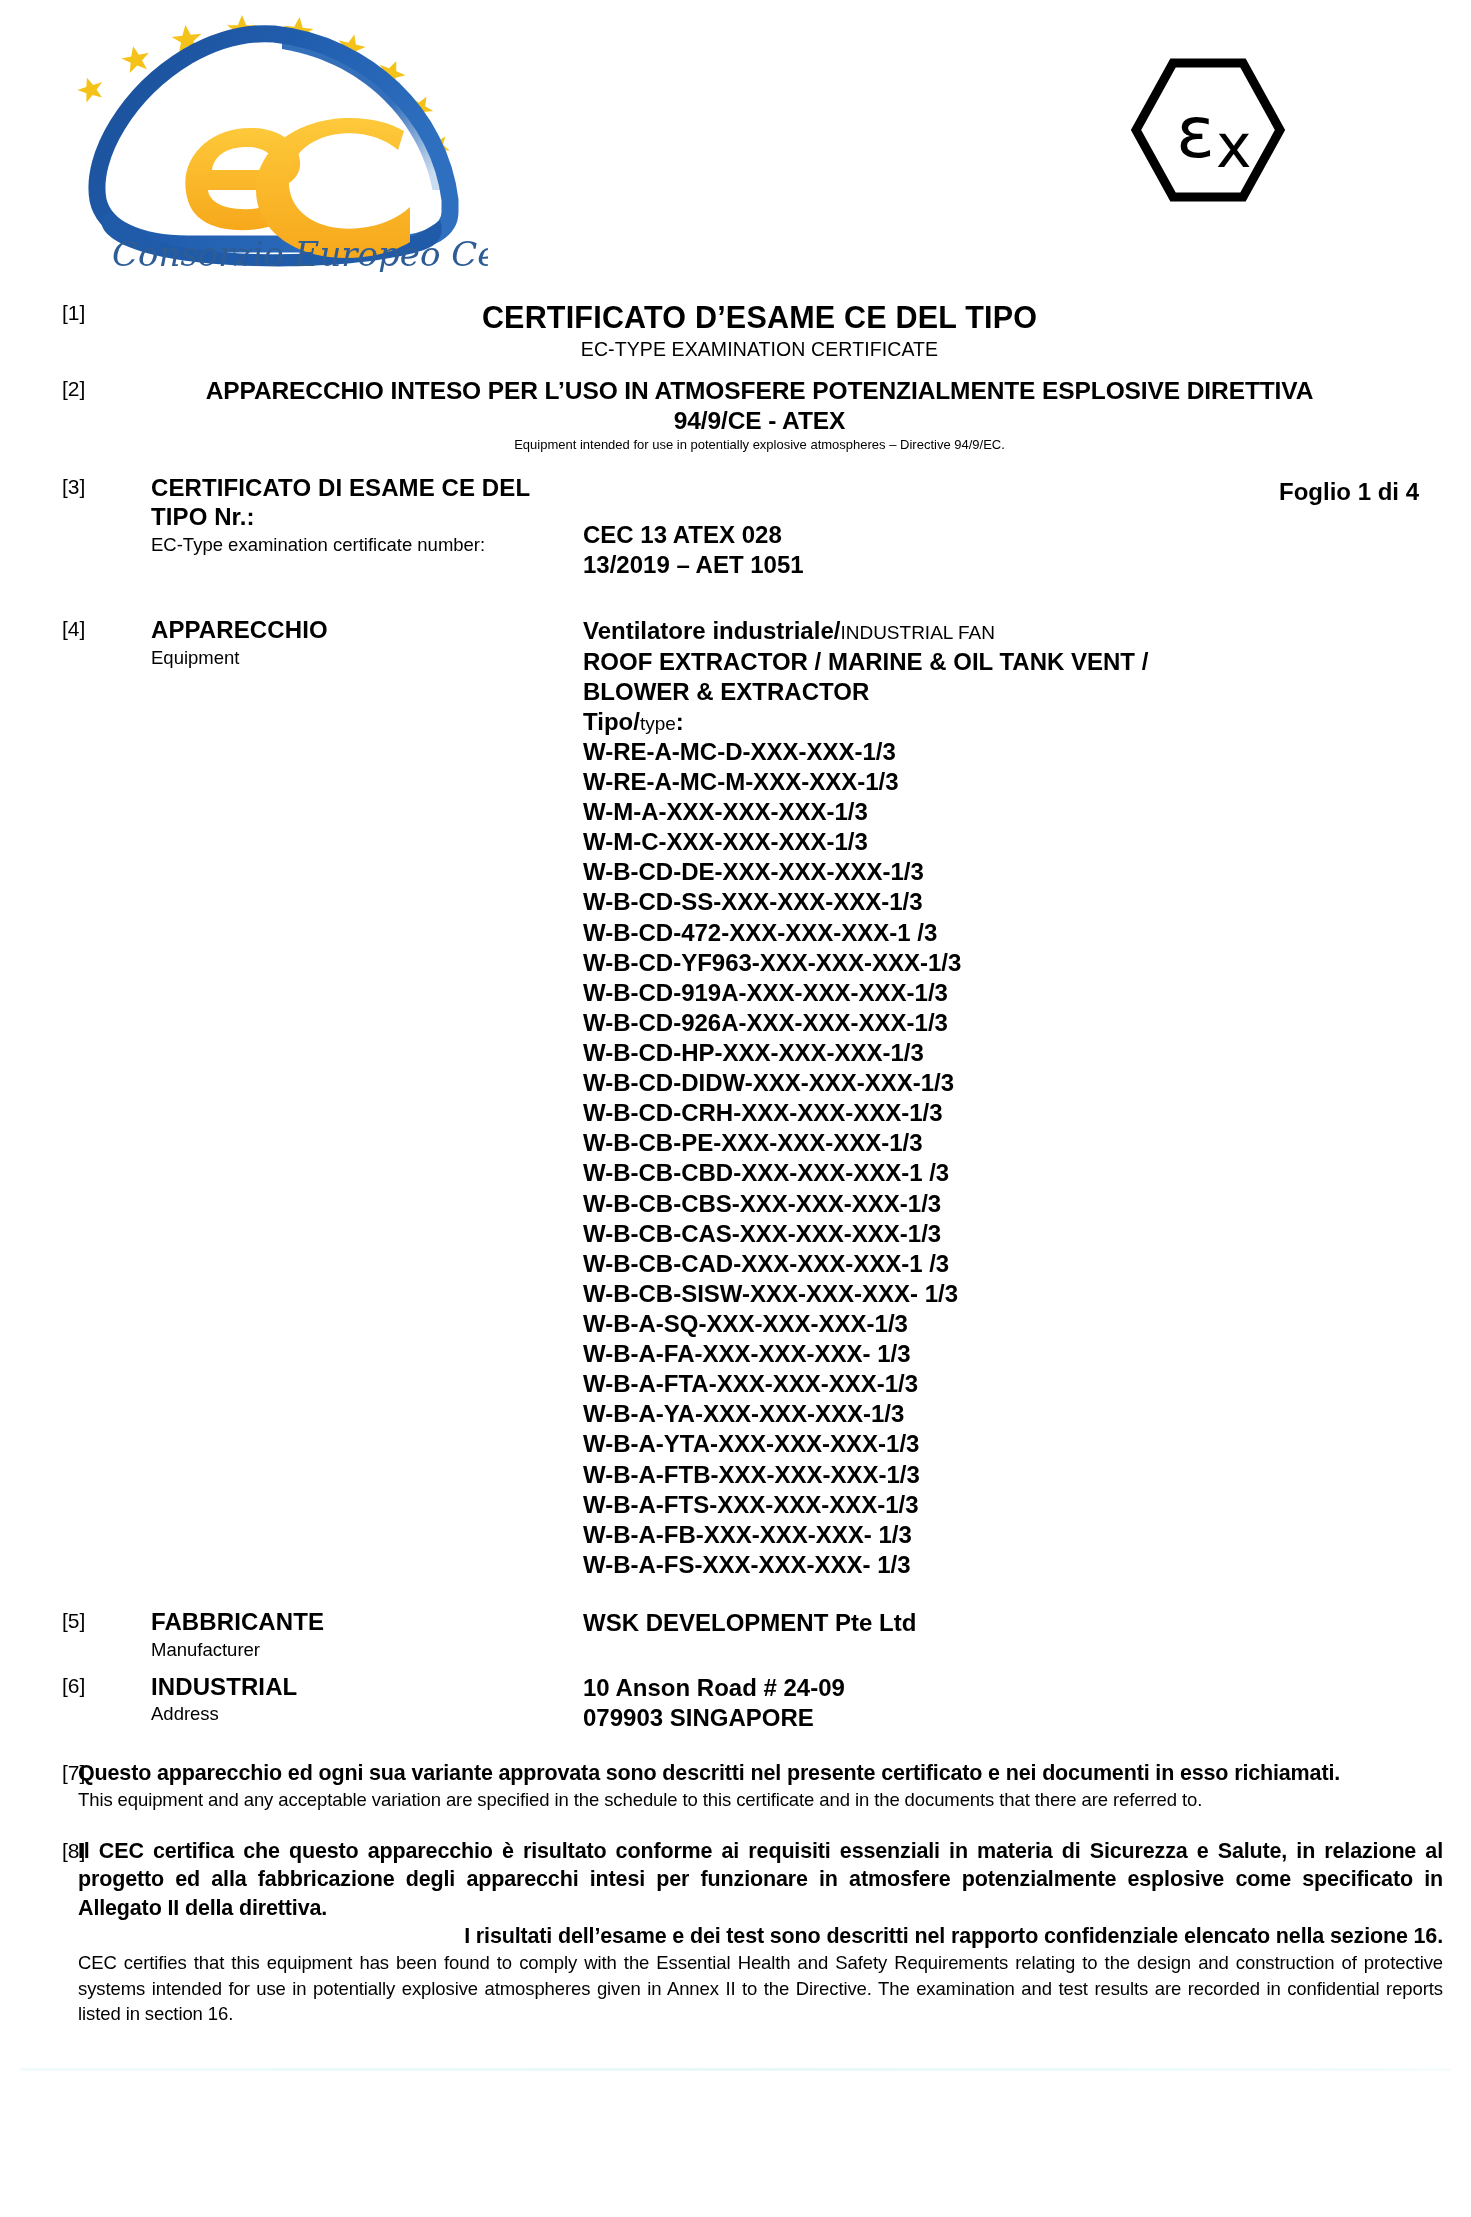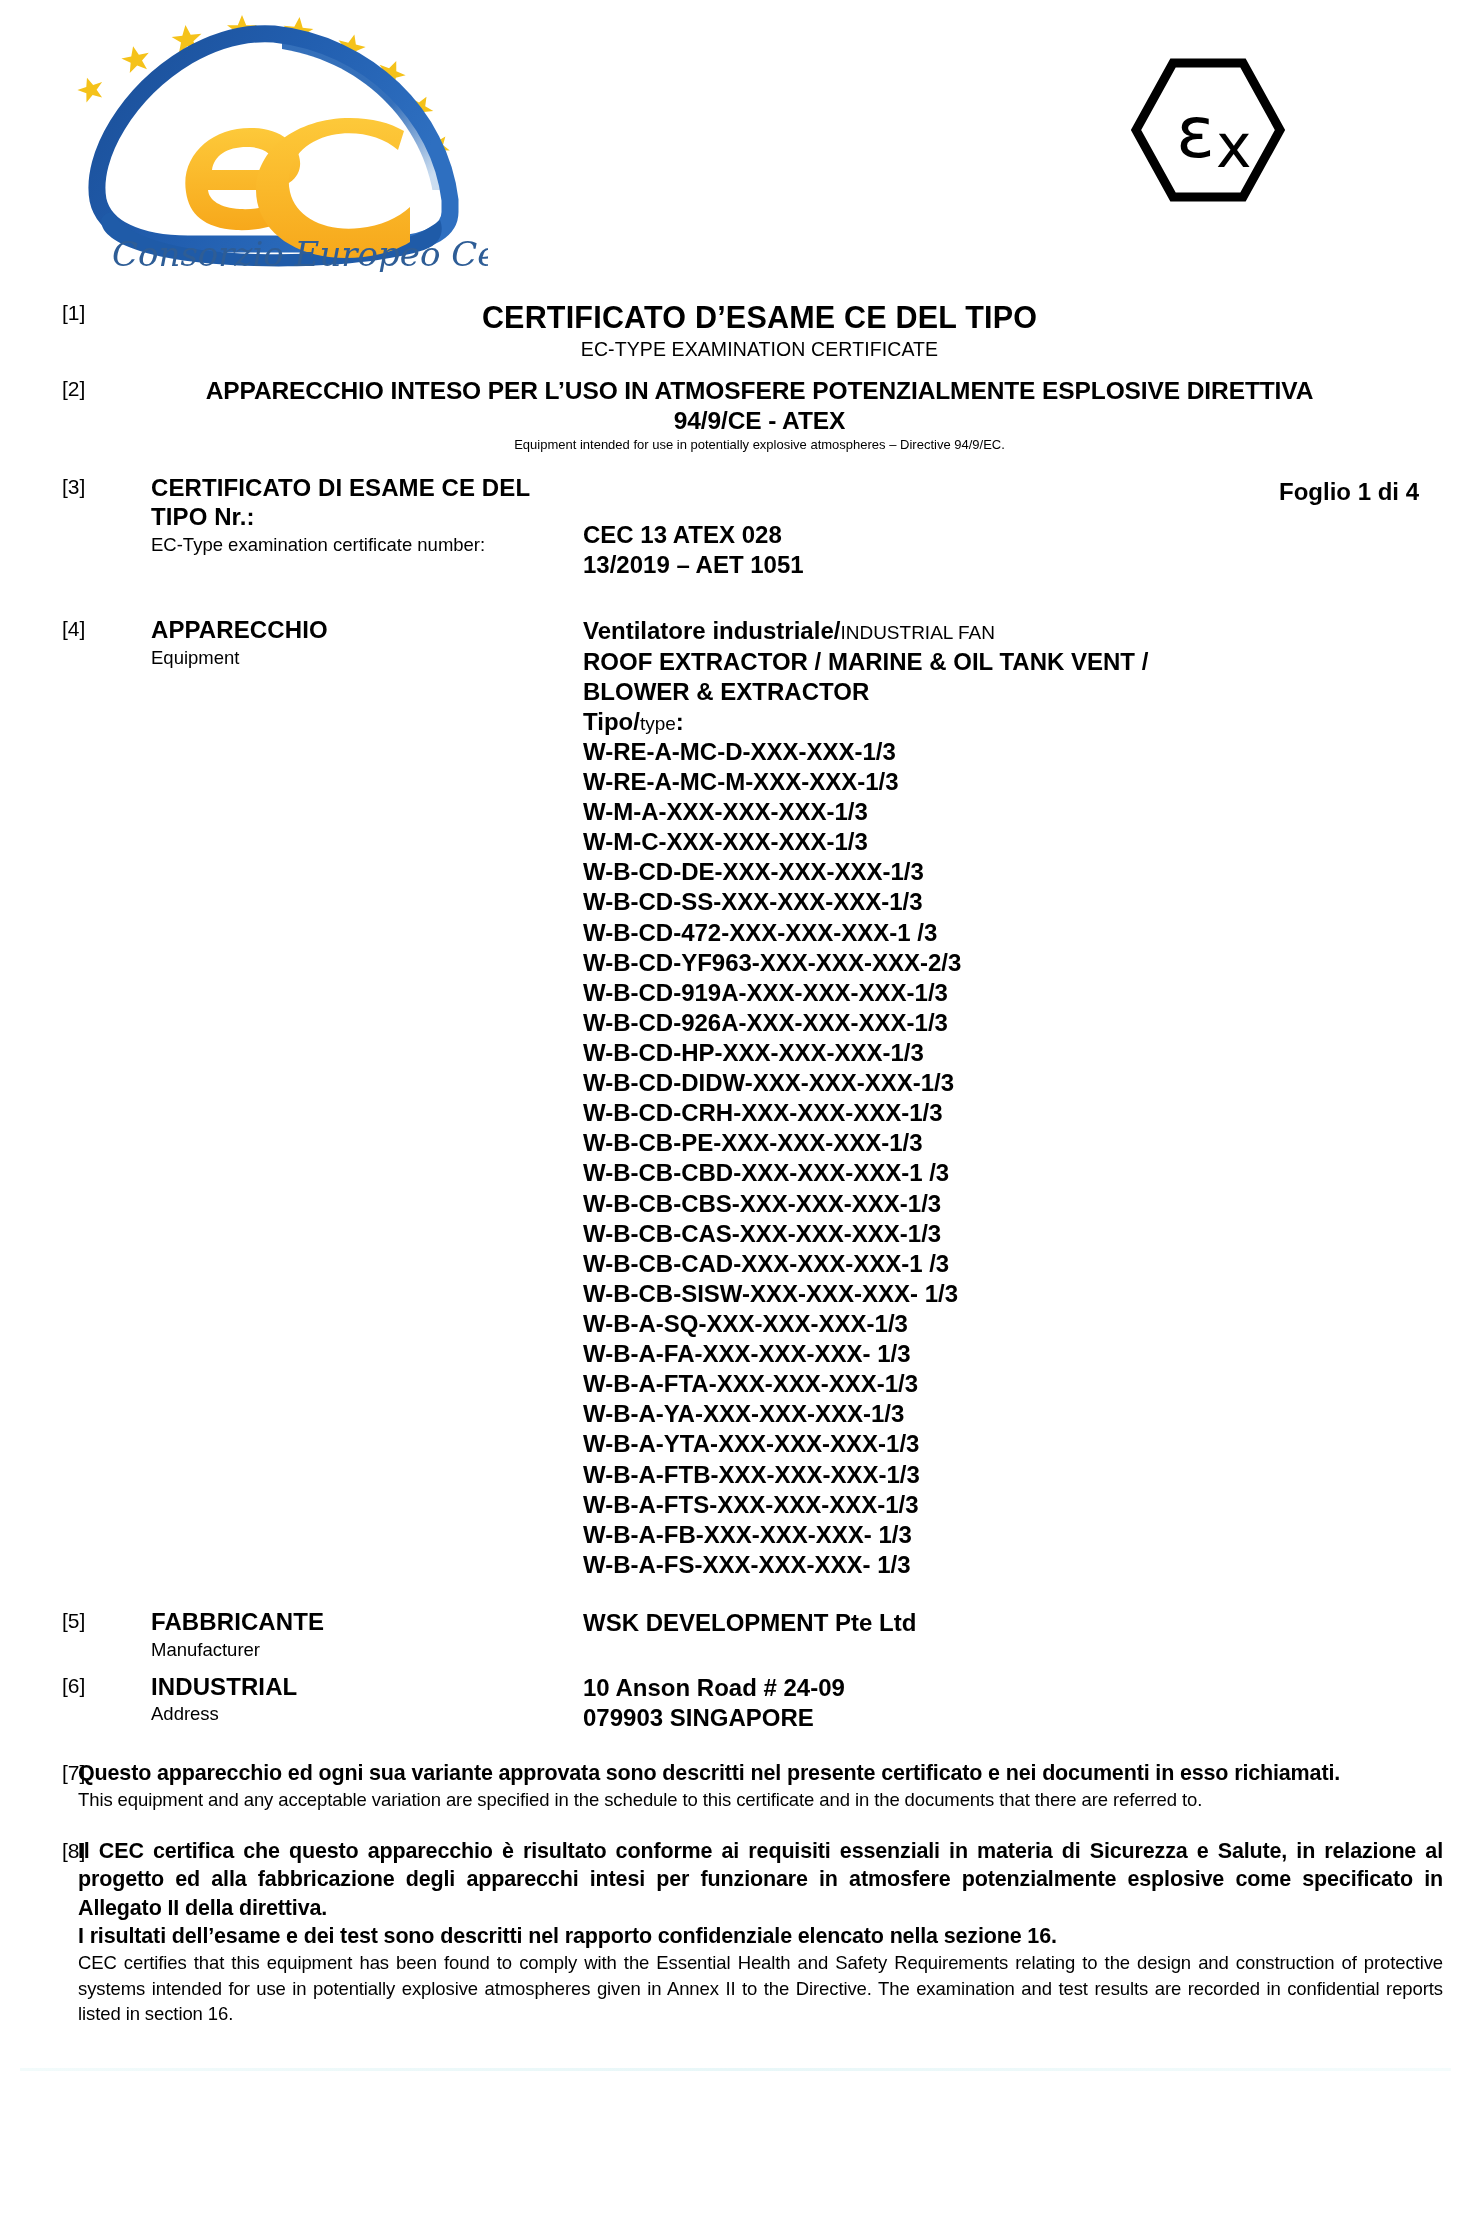--- a/index.html
+++ b/index.html
@@ -300,21 +300,21 @@
         <span>Tipo/</span><span class="val-en-inline">type</span><span>:</span>
       </div>
       <div id="type-list">
           <div class="val-line">W-RE-A-MC-D-XXX-XXX-1/3</div>
           <div class="val-line">W-RE-A-MC-M-XXX-XXX-1/3</div>
           <div class="val-line">W-M-A-XXX-XXX-XXX-1/3</div>
           <div class="val-line">W-M-C-XXX-XXX-XXX-1/3</div>
           <div class="val-line">W-B-CD-DE-XXX-XXX-XXX-1/3</div>
           <div class="val-line">W-B-CD-SS-XXX-XXX-XXX-1/3</div>
           <div class="val-line">W-B-CD-472-XXX-XXX-XXX-1 /3</div>
-          <div class="val-line">W-B-CD-YF963-XXX-XXX-XXX-2/3</div>
+          <div class="val-line">W-B-CD-YF963-XXX-XXX-XXX-1/3</div>
           <div class="val-line">W-B-CD-919A-XXX-XXX-XXX-1/3</div>
           <div class="val-line">W-B-CD-926A-XXX-XXX-XXX-1/3</div>
           <div class="val-line">W-B-CD-HP-XXX-XXX-XXX-1/3</div>
           <div class="val-line">W-B-CD-DIDW-XXX-XXX-XXX-1/3</div>
           <div class="val-line">W-B-CD-CRH-XXX-XXX-XXX-1/3</div>
           <div class="val-line">W-B-CB-PE-XXX-XXX-XXX-1/3</div>
           <div class="val-line">W-B-CB-CBD-XXX-XXX-XXX-1 /3</div>
           <div class="val-line">W-B-CB-CBS-XXX-XXX-XXX-1/3</div>
           <div class="val-line">W-B-CB-CAS-XXX-XXX-XXX-1/3</div>
           <div class="val-line">W-B-CB-CAD-XXX-XXX-XXX-1 /3</div>
@@ -360,19 +360,19 @@
     <div class="pbody">
       <div class="p-it">Questo apparecchio ed ogni sua variante approvata sono descritti nel presente certificato e nei documenti in esso richiamati.</div>
       <div class="p-en">This equipment and any acceptable variation are specified in the schedule to this certificate and in the documents that there are referred to.</div>
     </div>
   </div>
 
   <div class="para" style="margin-top:24px;">
     <div class="ptag">[8]</div>
     <div class="pbody">
       <div class="p-it">Il CEC certifica che questo apparecchio è risultato conforme ai requisiti essenziali in materia di Sicurezza e Salute, in relazione al progetto ed alla fabbricazione degli apparecchi intesi per funzionare in atmosfere potenzialmente esplosive come specificato in Allegato II della direttiva.</div>
-      <div class="p-it" style="text-align:left;">I risultati dell’esame e dei test sono descritti nel rapporto confidenziale elencato nella sezione 16.</div>
+      <div class="p-it" style="text-align:right;">I risultati dell’esame e dei test sono descritti nel rapporto confidenziale elencato nella sezione 16.</div>
       <div class="p-en">CEC certifies that this equipment has been found to comply with the Essential Health and Safety Requirements relating to the design and construction of protective systems intended for use in potentially explosive atmospheres given in Annex II to the Directive. The examination and test results are recorded in confidential reports listed in section 16.</div>
     </div>
   </div>
 
   <div class="footer-rule"></div>
 </div>
 
 </body></html>

